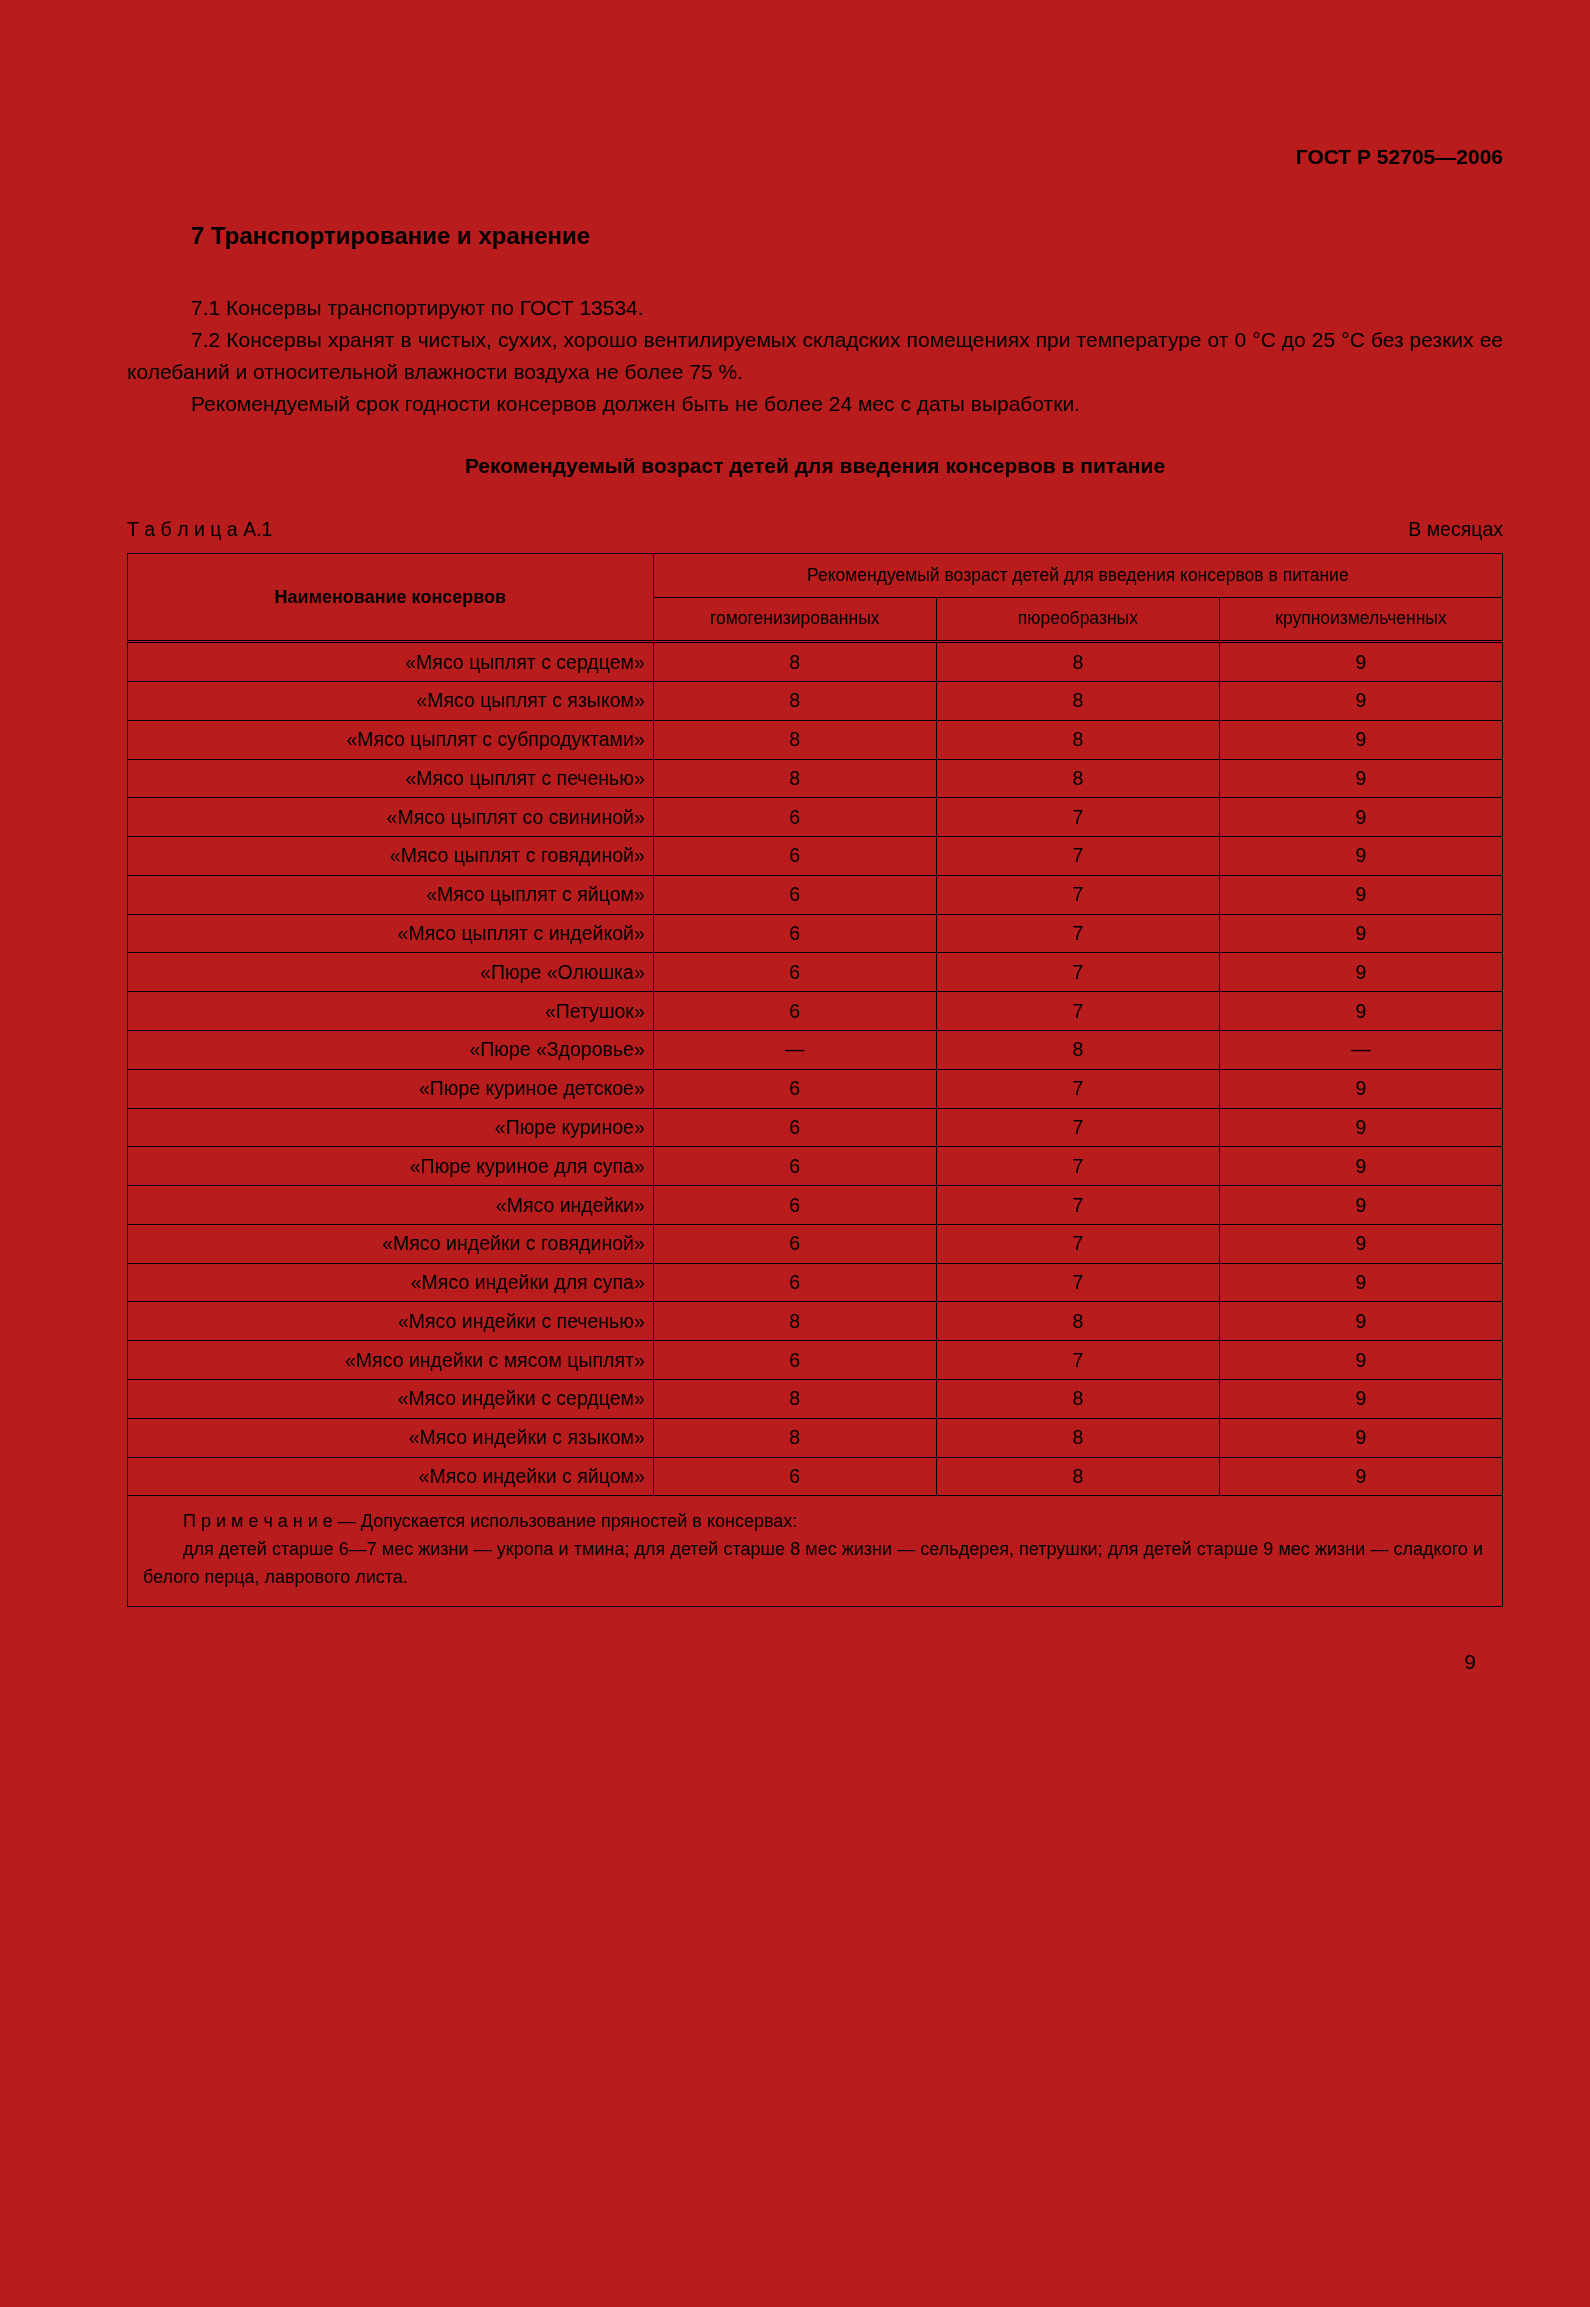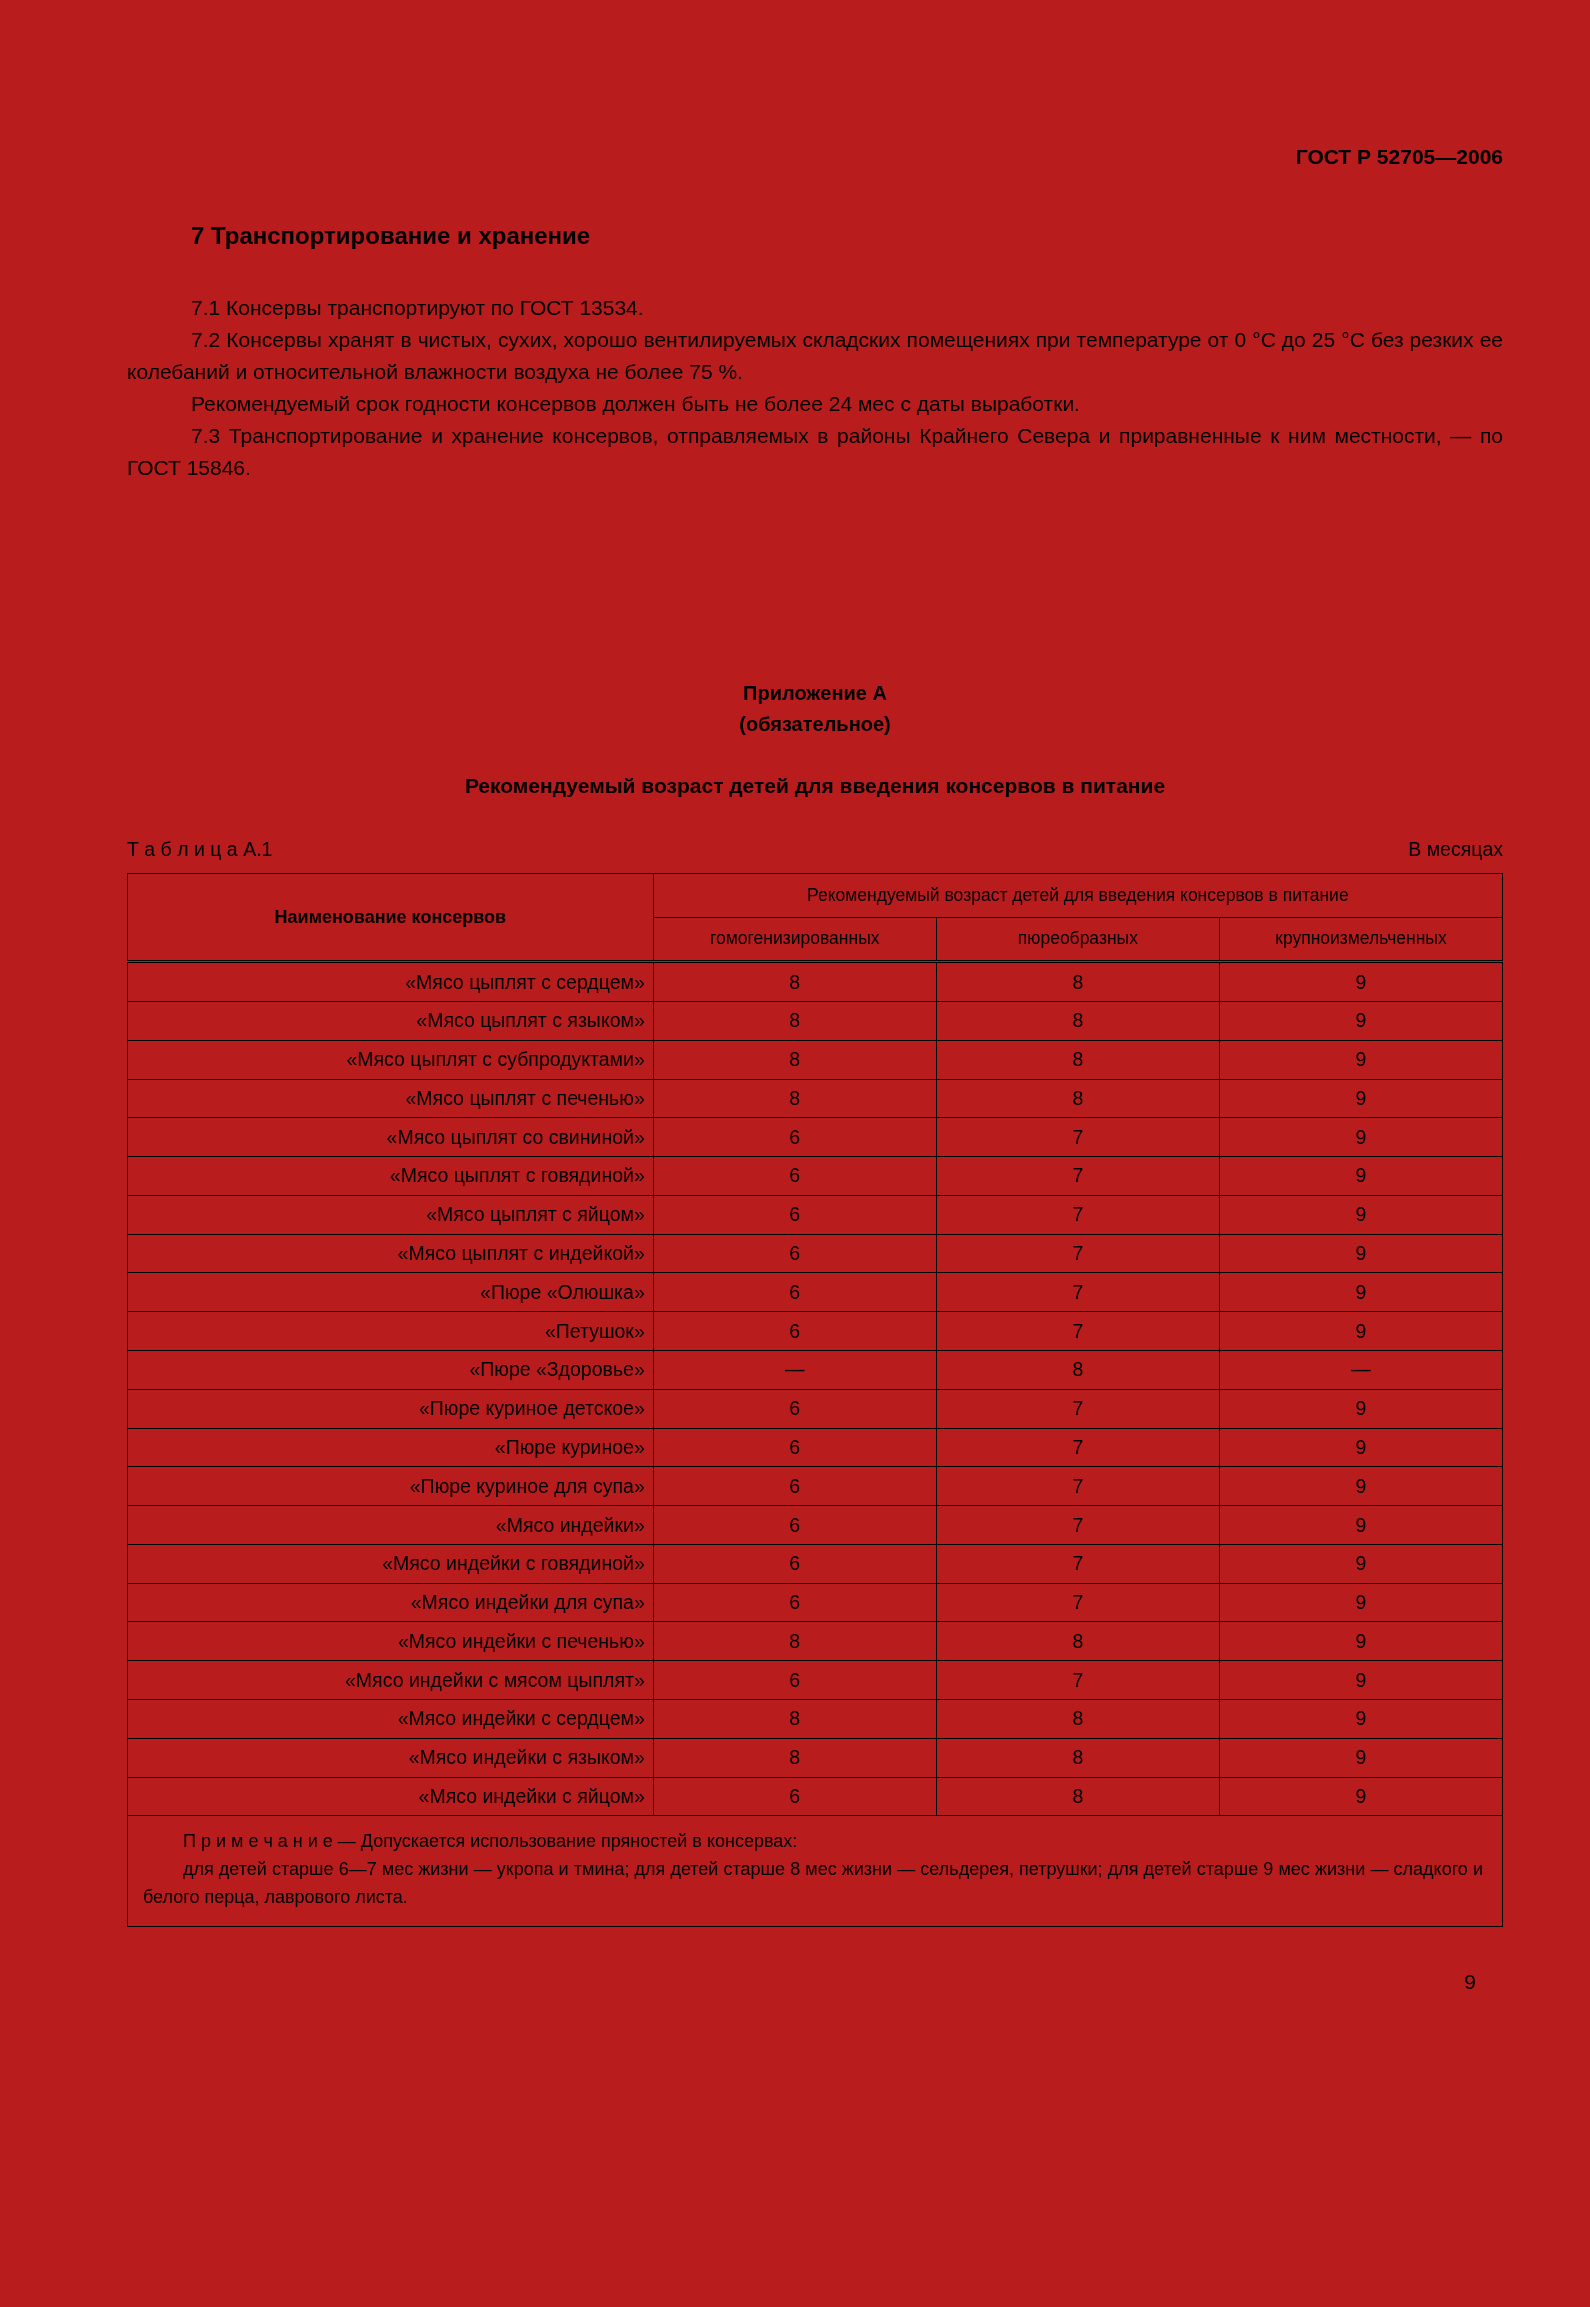--- a/index.html
+++ b/index.html
@@ -138,27 +138,22 @@
 <div class="page">
 
   <div class="doc-ref">ГОСТ Р 52705—2006</div>
 
   <h1 class="section-heading">7  Транспортирование и хранение</h1>
 
   <div class="body-text">
     <p class="para">7.1  Консервы транспортируют по ГОСТ 13534.</p>
     <p class="para">7.2  Консервы хранят в чистых, сухих, хорошо вентилируемых складских помещениях при температуре от 0 °С до 25 °С без резких ее колебаний и относительной влажности воздуха не более 75 %.</p>
     <p class="para">Рекомендуемый срок годности консервов должен быть не более 24 мес с даты выработки.</p>
-    <p class="para">7.3  Транспортирование и хранение консервов, отправляемых в районы Крайнего Севера и приравненные к ним местности, — по ГОСТ 15846.</p>
   </div>
 
-  <div class="appendix-block">
-    <div>Приложение А</div>
-    <div>(обязательное)</div>
-  </div>
 
   <div class="appendix-title">Рекомендуемый возраст детей для введения консервов в питание</div>
 
   <div class="table-caption">
     <span>Т а б л и ц а   А.1</span>
     <span>В месяцах</span>
   </div>
 
   <table class="gost-table">
     <thead>

